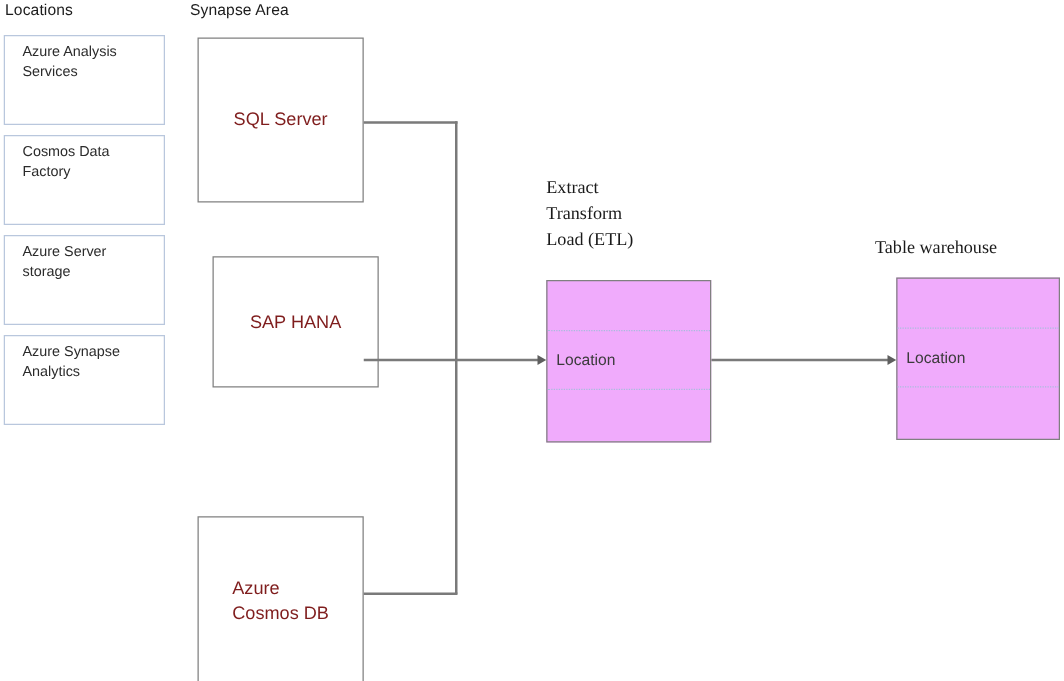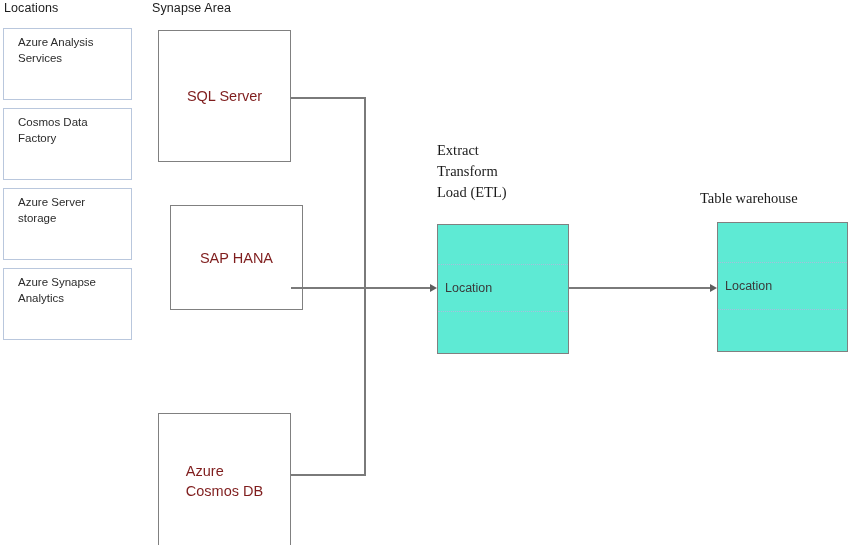--- a/index.html
+++ b/index.html
@@ -70,21 +70,21 @@
   }
   #box-sql     { left: 158px; top: 30px;  width: 133px; height: 132px; }
   #box-sap     { left: 158px; top: 205px; width: 133px; height: 105px; margin-left: 12px; }
   #box-cosmos  { left: 158px; top: 413px; width: 133px; height: 136px; }
 
   
   .table-box {
     position: absolute;
     box-sizing: border-box;
     border: 1.6px solid #808080;
-    background: #5eead4;
+    background: #f0abfc;
   }
   #box-etl       { left: 437px; top: 224px; width: 132px; height: 130px; }
   #box-warehouse { left: 717px; top: 222px; width: 131px; height: 130px; }
   .table-box .row-spacer-top { height: 39px; }
   .table-box .row-divider {
     height: 0;
     border-top: 1px dotted #a8bddd;
   }
   .table-box .row-field {
     height: 46px;

